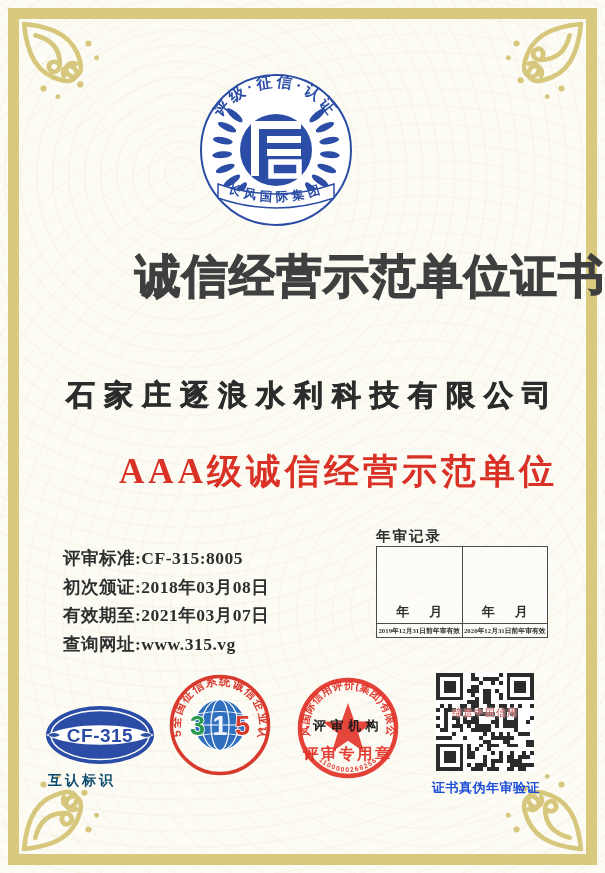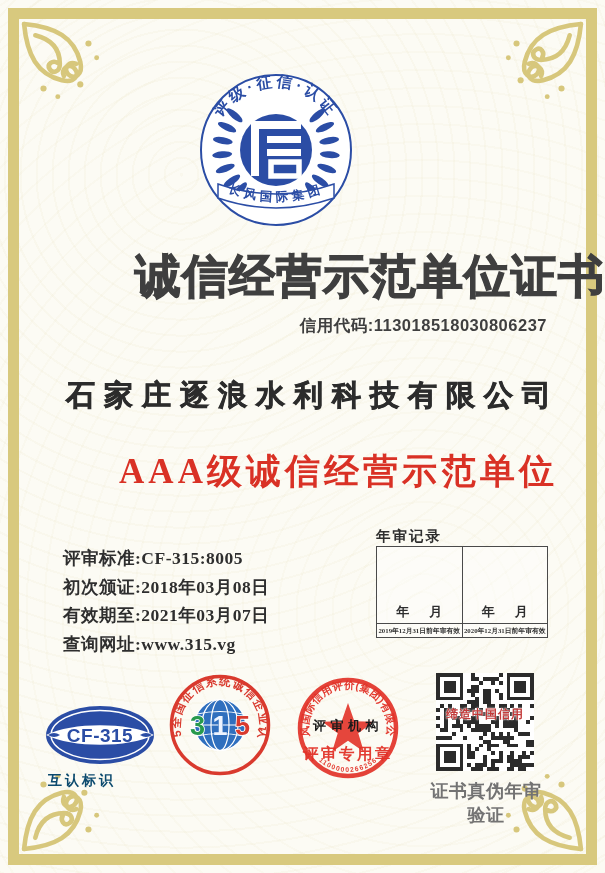--- a/index.html
+++ b/index.html
@@ -45,24 +45,24 @@
   .cell-note{border-top:1px solid #4a4a4a;font-size:6.8px;text-align:center;padding:1.5px 0;white-space:nowrap;overflow:hidden;font-weight:bold;color:#333;}
 
   .cf315{position:absolute;left:42px;top:703px;width:116px;height:64px;}
   .cf315-caption{position:absolute;left:48px;top:772px;width:104px;
       font-family:"Liberation Serif","DejaVu Serif",serif;font-size:14px;font-weight:bold;letter-spacing:3px;color:#0c4a6e;}
   .globe{position:absolute;left:167px;top:672px;width:106px;height:106px;}
   .seal{position:absolute;left:294px;top:674px;width:108px;height:108px;}
 
   .qr-wrap{position:absolute;left:436px;top:673px;width:98px;height:98px;}
   .qr-wrap svg{width:100%;height:100%;shape-rendering:crispEdges;display:block;}
-  .qr-overlay{position:absolute;left:0;top:33px;width:98px;text-align:center;font-size:12px;font-weight:bold;color:#c23a3a;
+  .qr-overlay{position:absolute;left:0;top:33px;width:98px;text-align:center;font-size:10px;font-weight:normal;color:#c23a3a;
       text-shadow:0 0 2px #fff,0 0 2px #fff;letter-spacing:1px;}
   .qr-caption{position:absolute;left:426px;top:779px;width:120px;text-align:center;
-      font-family:"Liberation Serif","DejaVu Serif",serif;font-size:18px;font-weight:bold;color:#737373;letter-spacing:0.5px;}
+      font-family:"Liberation Serif","DejaVu Serif",serif;font-size:13px;font-weight:bold;color:#1d4ed8;letter-spacing:0.5px;}
 </style>
 </head>
 <body>
 
 <div id="page">
 
   <div class="gold-frame"></div>
 
   <div class="corner c-tl">
     <svg viewBox="0 0 90 90">
@@ -177,21 +177,20 @@
         <rect x="-5" y="12" width="28" height="14" fill="none" stroke="#ffffff" stroke-width="5.5"></rect>
       </g>
       <path d="M -58 34 Q 0 54 58 34 L 58 48 Q 0 68 -58 48 Z" fill="#ffffff" stroke="#2b4da5" stroke-width="1.5"></path>
       <text font-size="12.5" font-weight="bold" fill="#2b4da5" letter-spacing="4">
         <textPath href="#bannerPath" startOffset="50%" text-anchor="middle">长风国际集团</textPath>
       </text>
     </svg>
   </div>
 
   <div class="cert-title">诚信经营示范单位证书</div>
-  <div class="credit-code">信用代码:113018518030806237</div>
 
   <div class="company-name">石家庄逐浪水利科技有限公司</div>
   <div class="award-line">AAA级诚信经营示范单位</div>
 
   <div class="info-block">
     <div>评审标准:CF-315:8005</div>
     <div>初次颁证:2018年03月08日</div>
     <div>有效期至:2021年03月07日</div>
     <div>查询网址:www.315.vg</div>
   </div>

